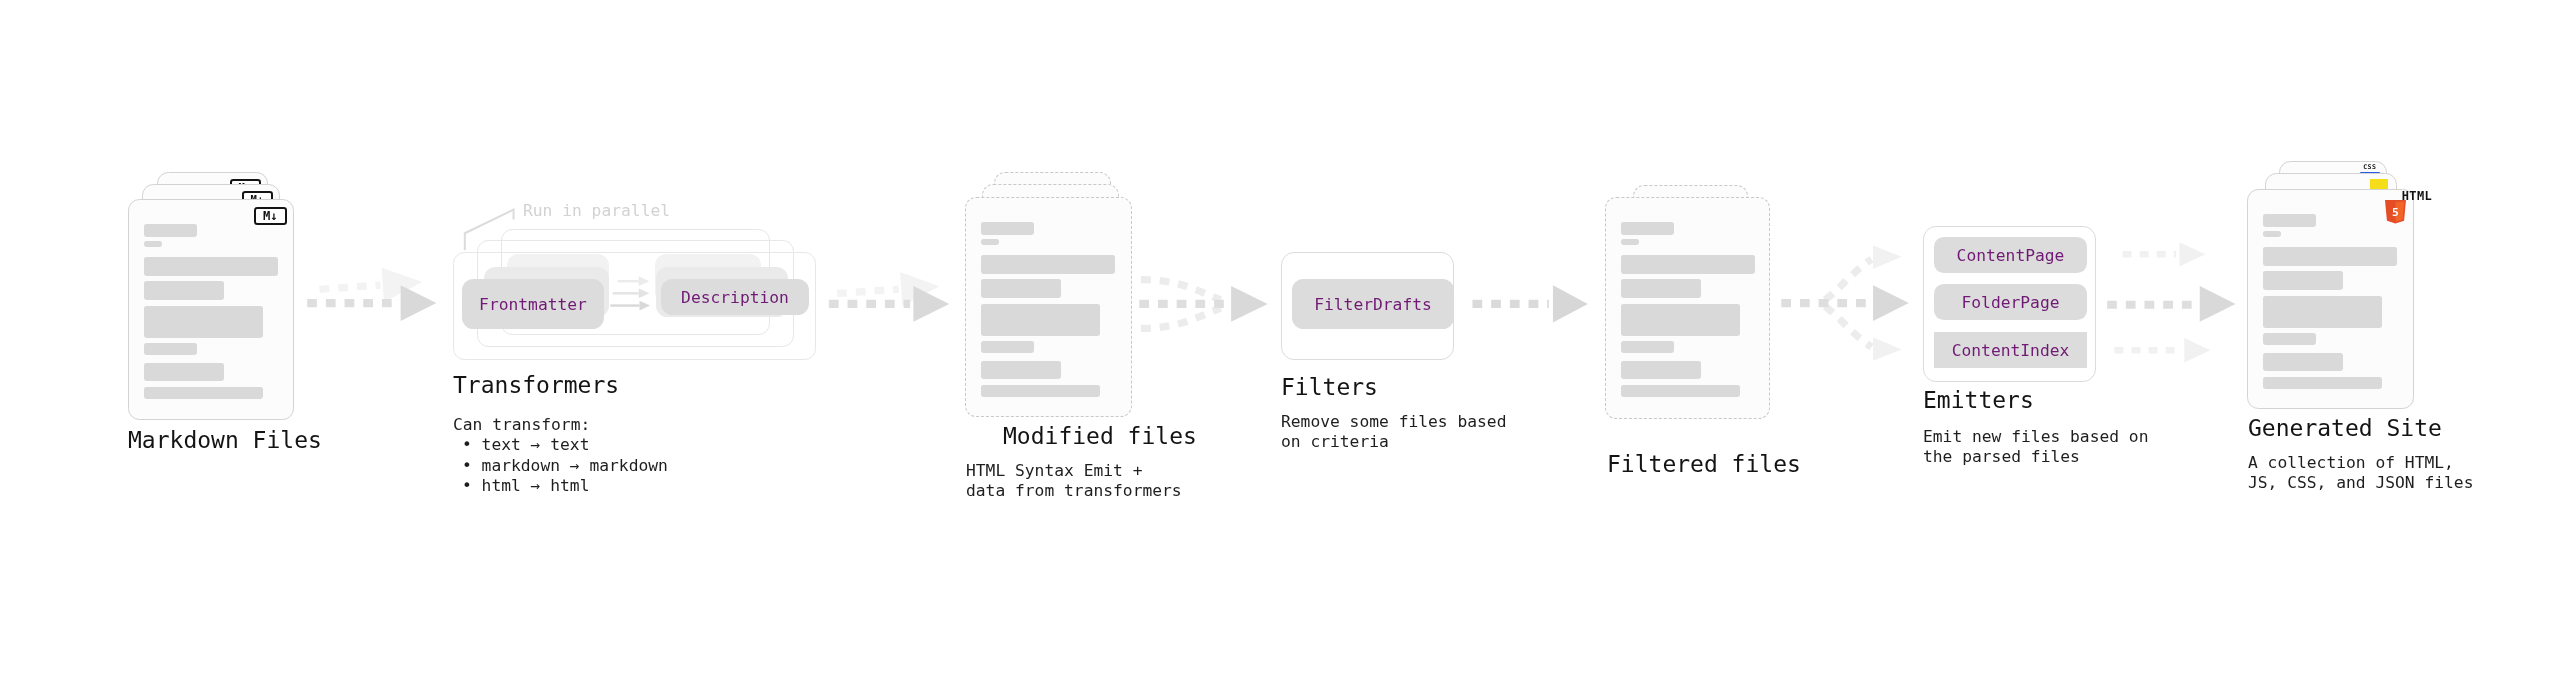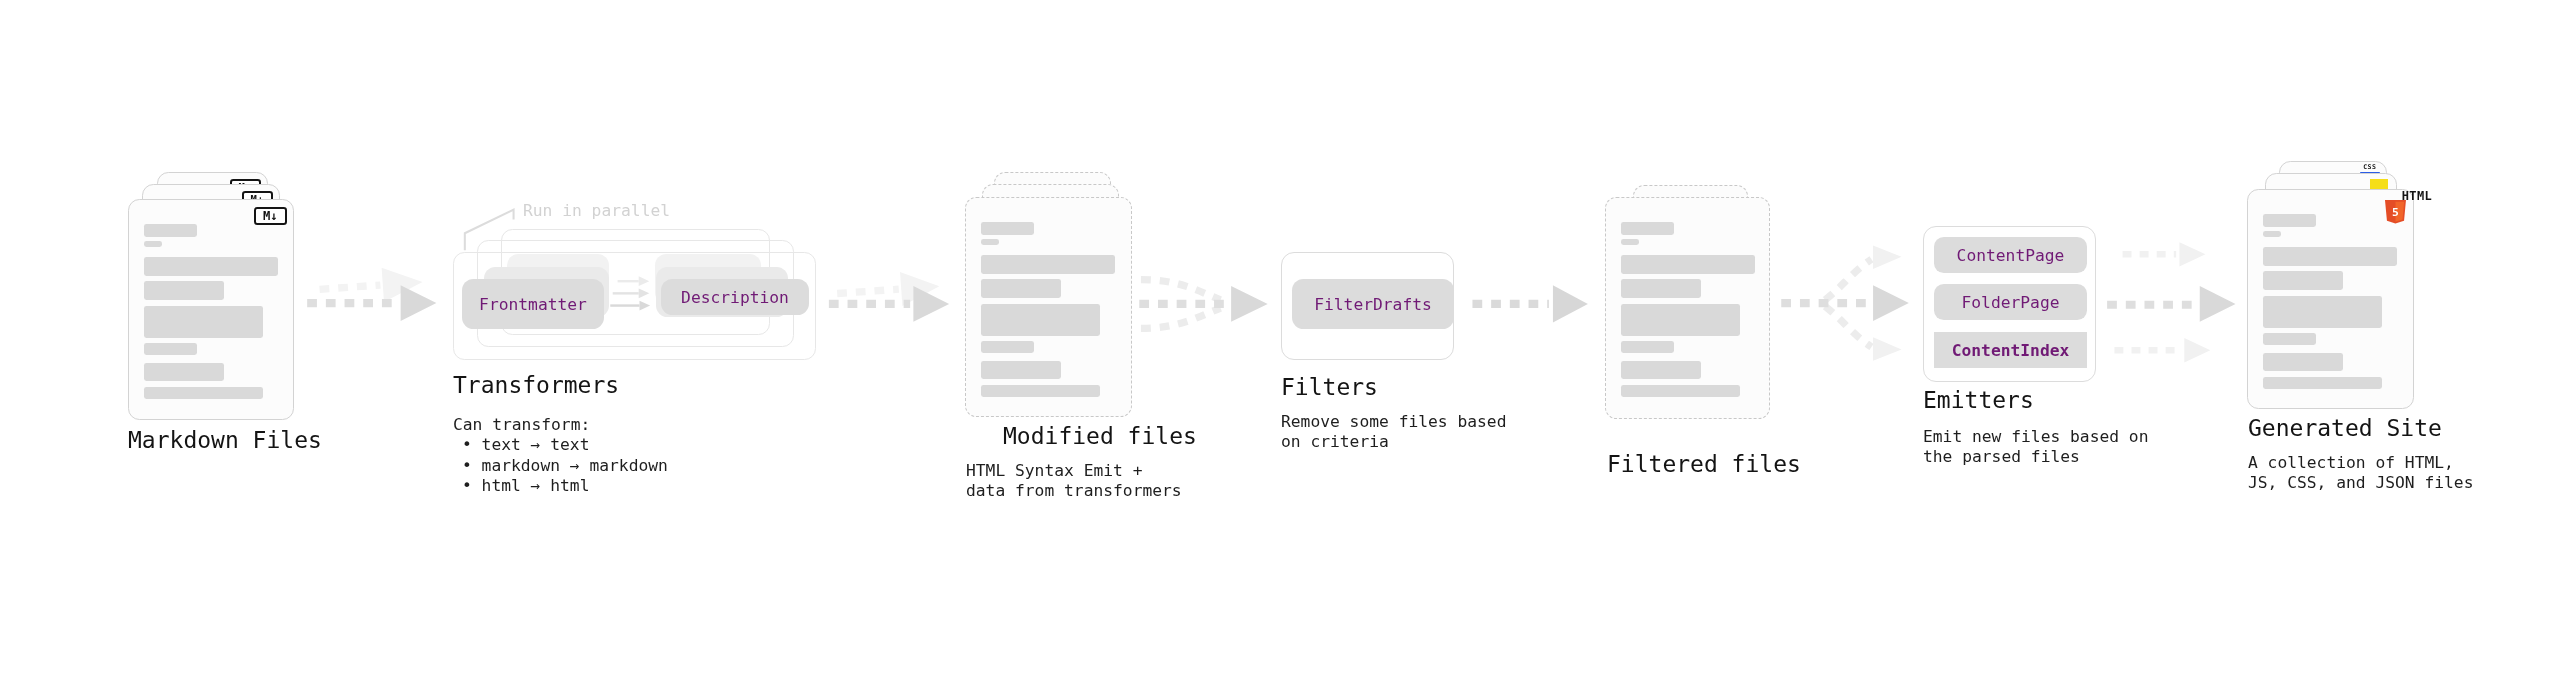--- a/index.html
+++ b/index.html
@@ -199,21 +199,21 @@
           <div class="bar b8"></div>
         </div>
     </div>
     <div class="label" style="left:1607px;top:426px;margin-top:24px;">Filtered files</div>
   </div>
 
   <div>
     <div class="panel" style="left:1923px;top:226px;width:173px;height:156px;"></div>
     <div class="pill" style="left:1934px;top:237px;width:153px;height:36px;border-radius:9.8px;">ContentPage</div>
     <div class="pill" style="left:1934px;top:284px;width:153px;height:36px;border-radius:9.8px;">FolderPage</div>
-    <div class="pill" style="left:1934px;top:332px;width:153px;height:36px;border-radius:0;font-weight:bold;">ContentIndex</div>
+    <div class="pill" style="left:1934px;top:332px;width:153px;height:36px;border-radius:0;">ContentIndex</div>
     <div class="label" style="left:1923px;top:386px;">Emitters</div>
     <div class="body-text" style="left:1923px;top:427px;">
       <div>Emit new files based on</div>
       <div>the parsed files</div>
     </div>
   </div>
 
   <div>
     <div class="card" style="left:2279px;top:161px;width:108px;height:73px;">
       <div class="css-badge">

